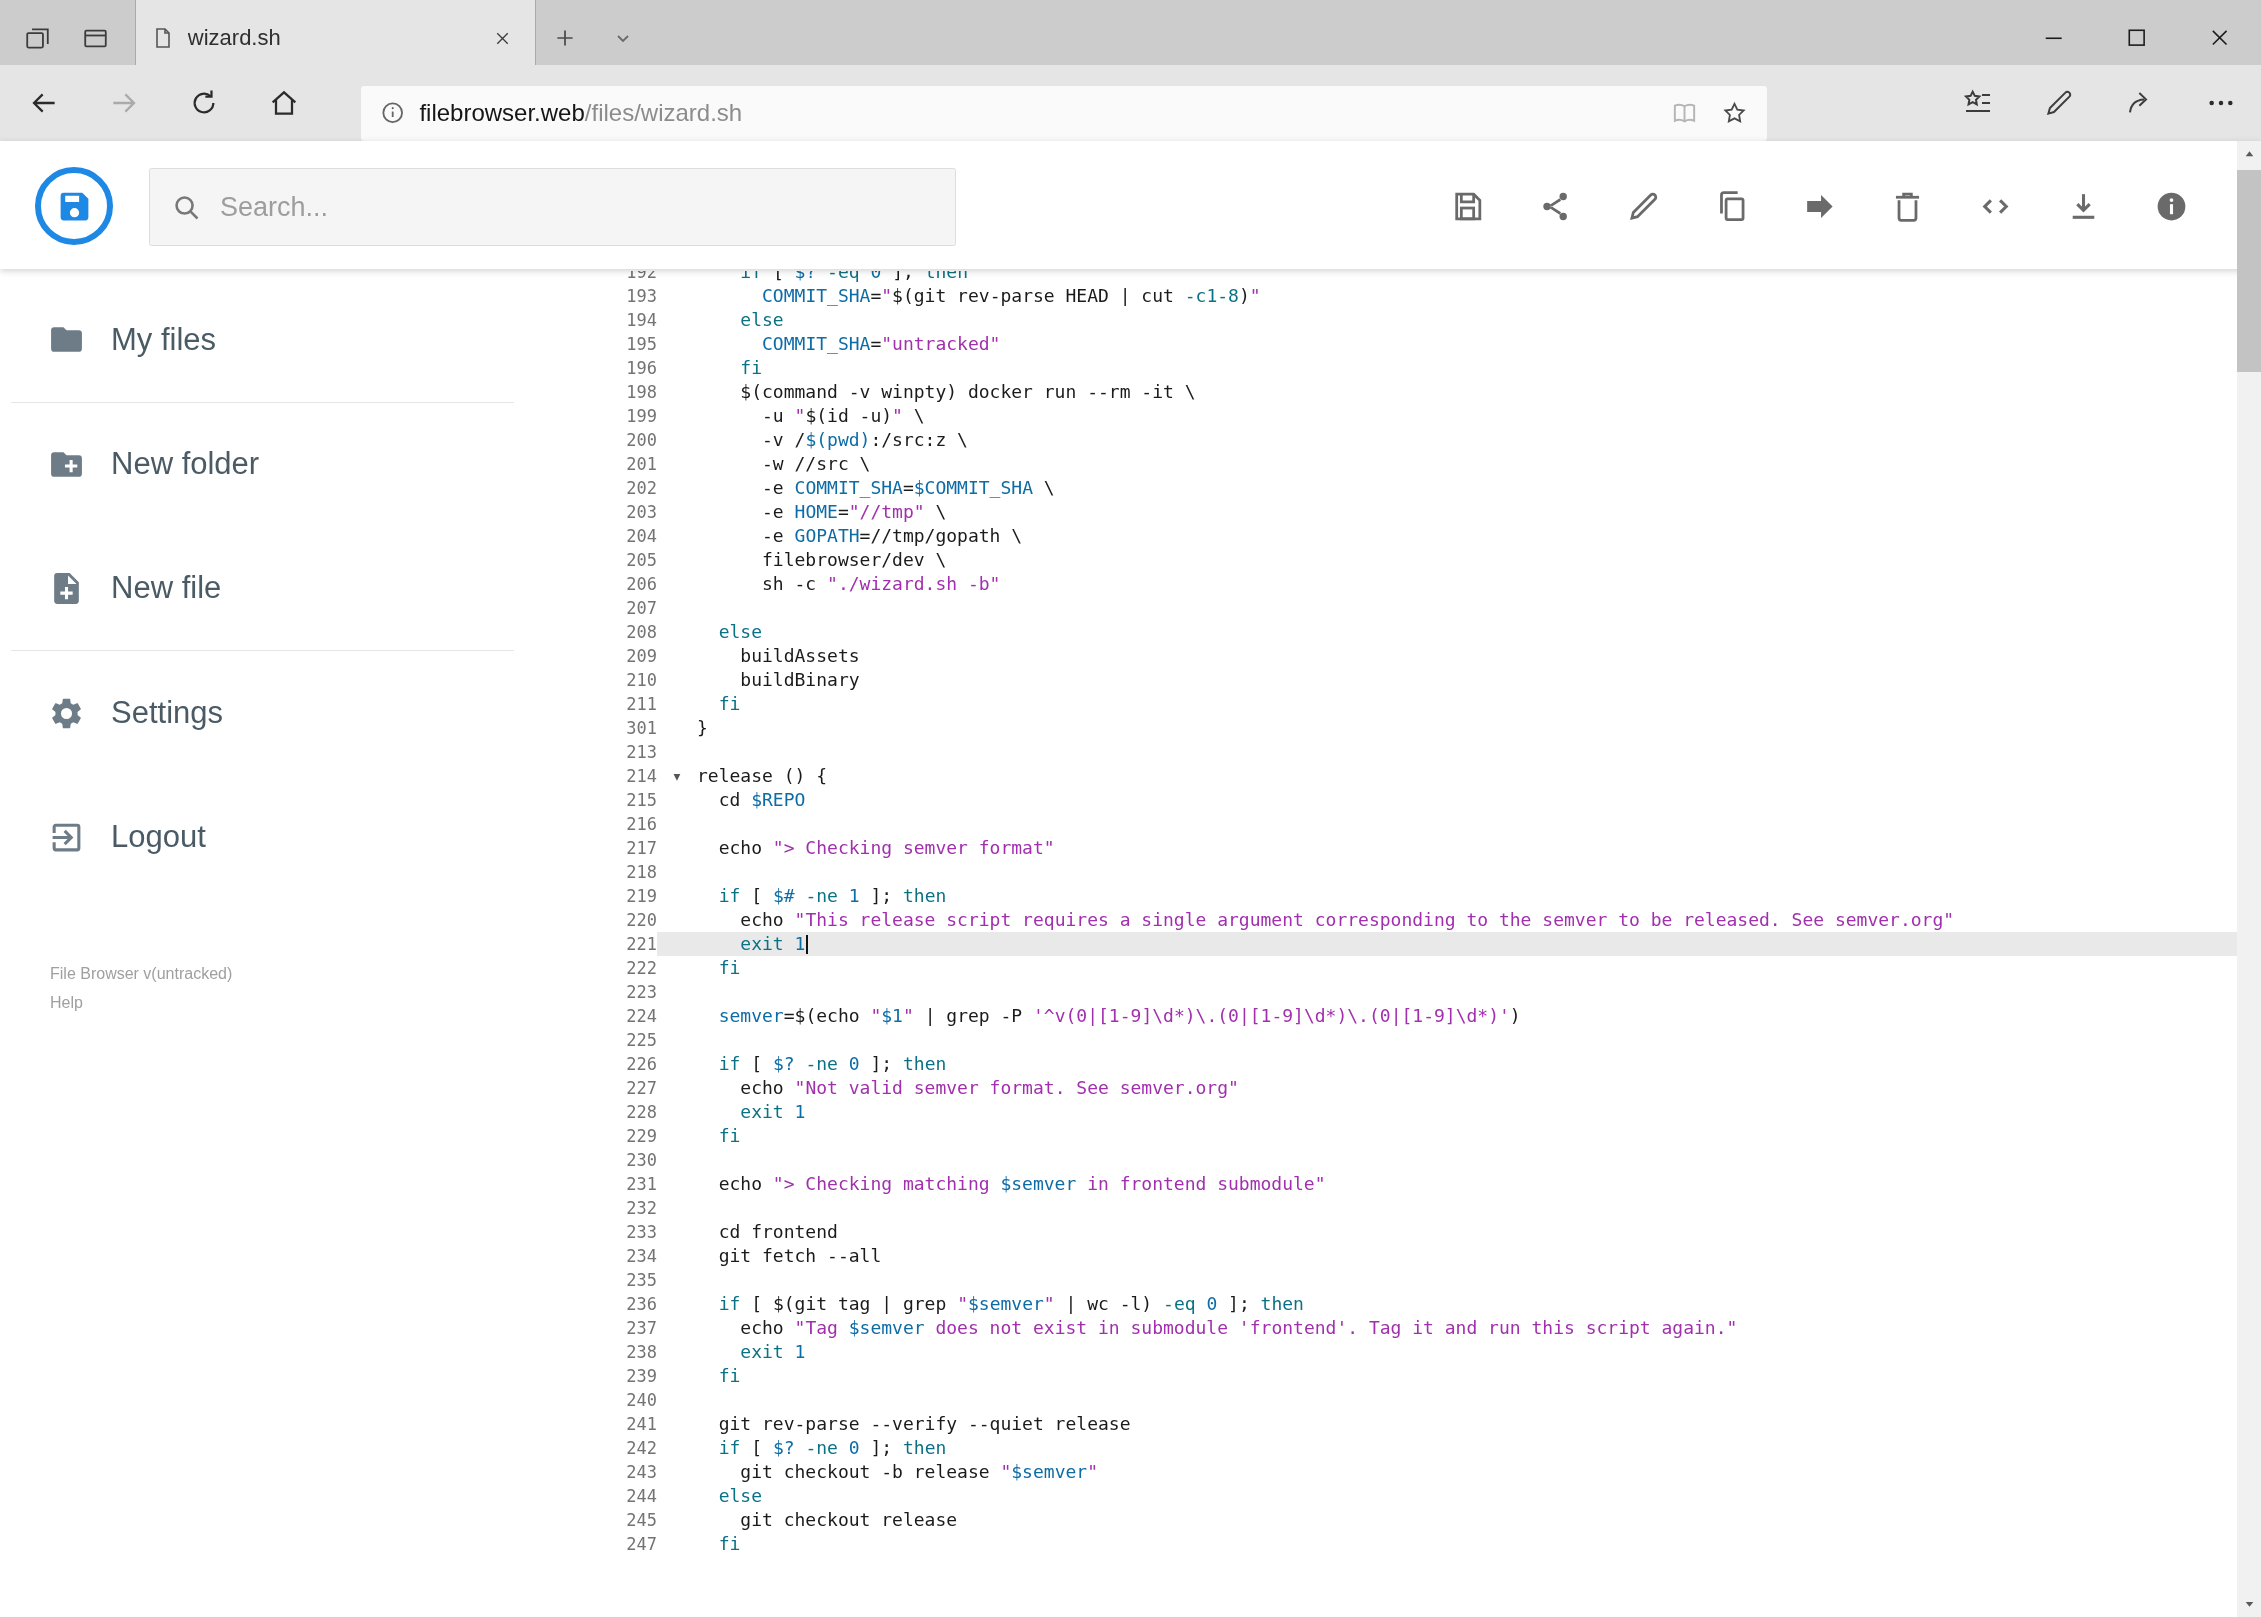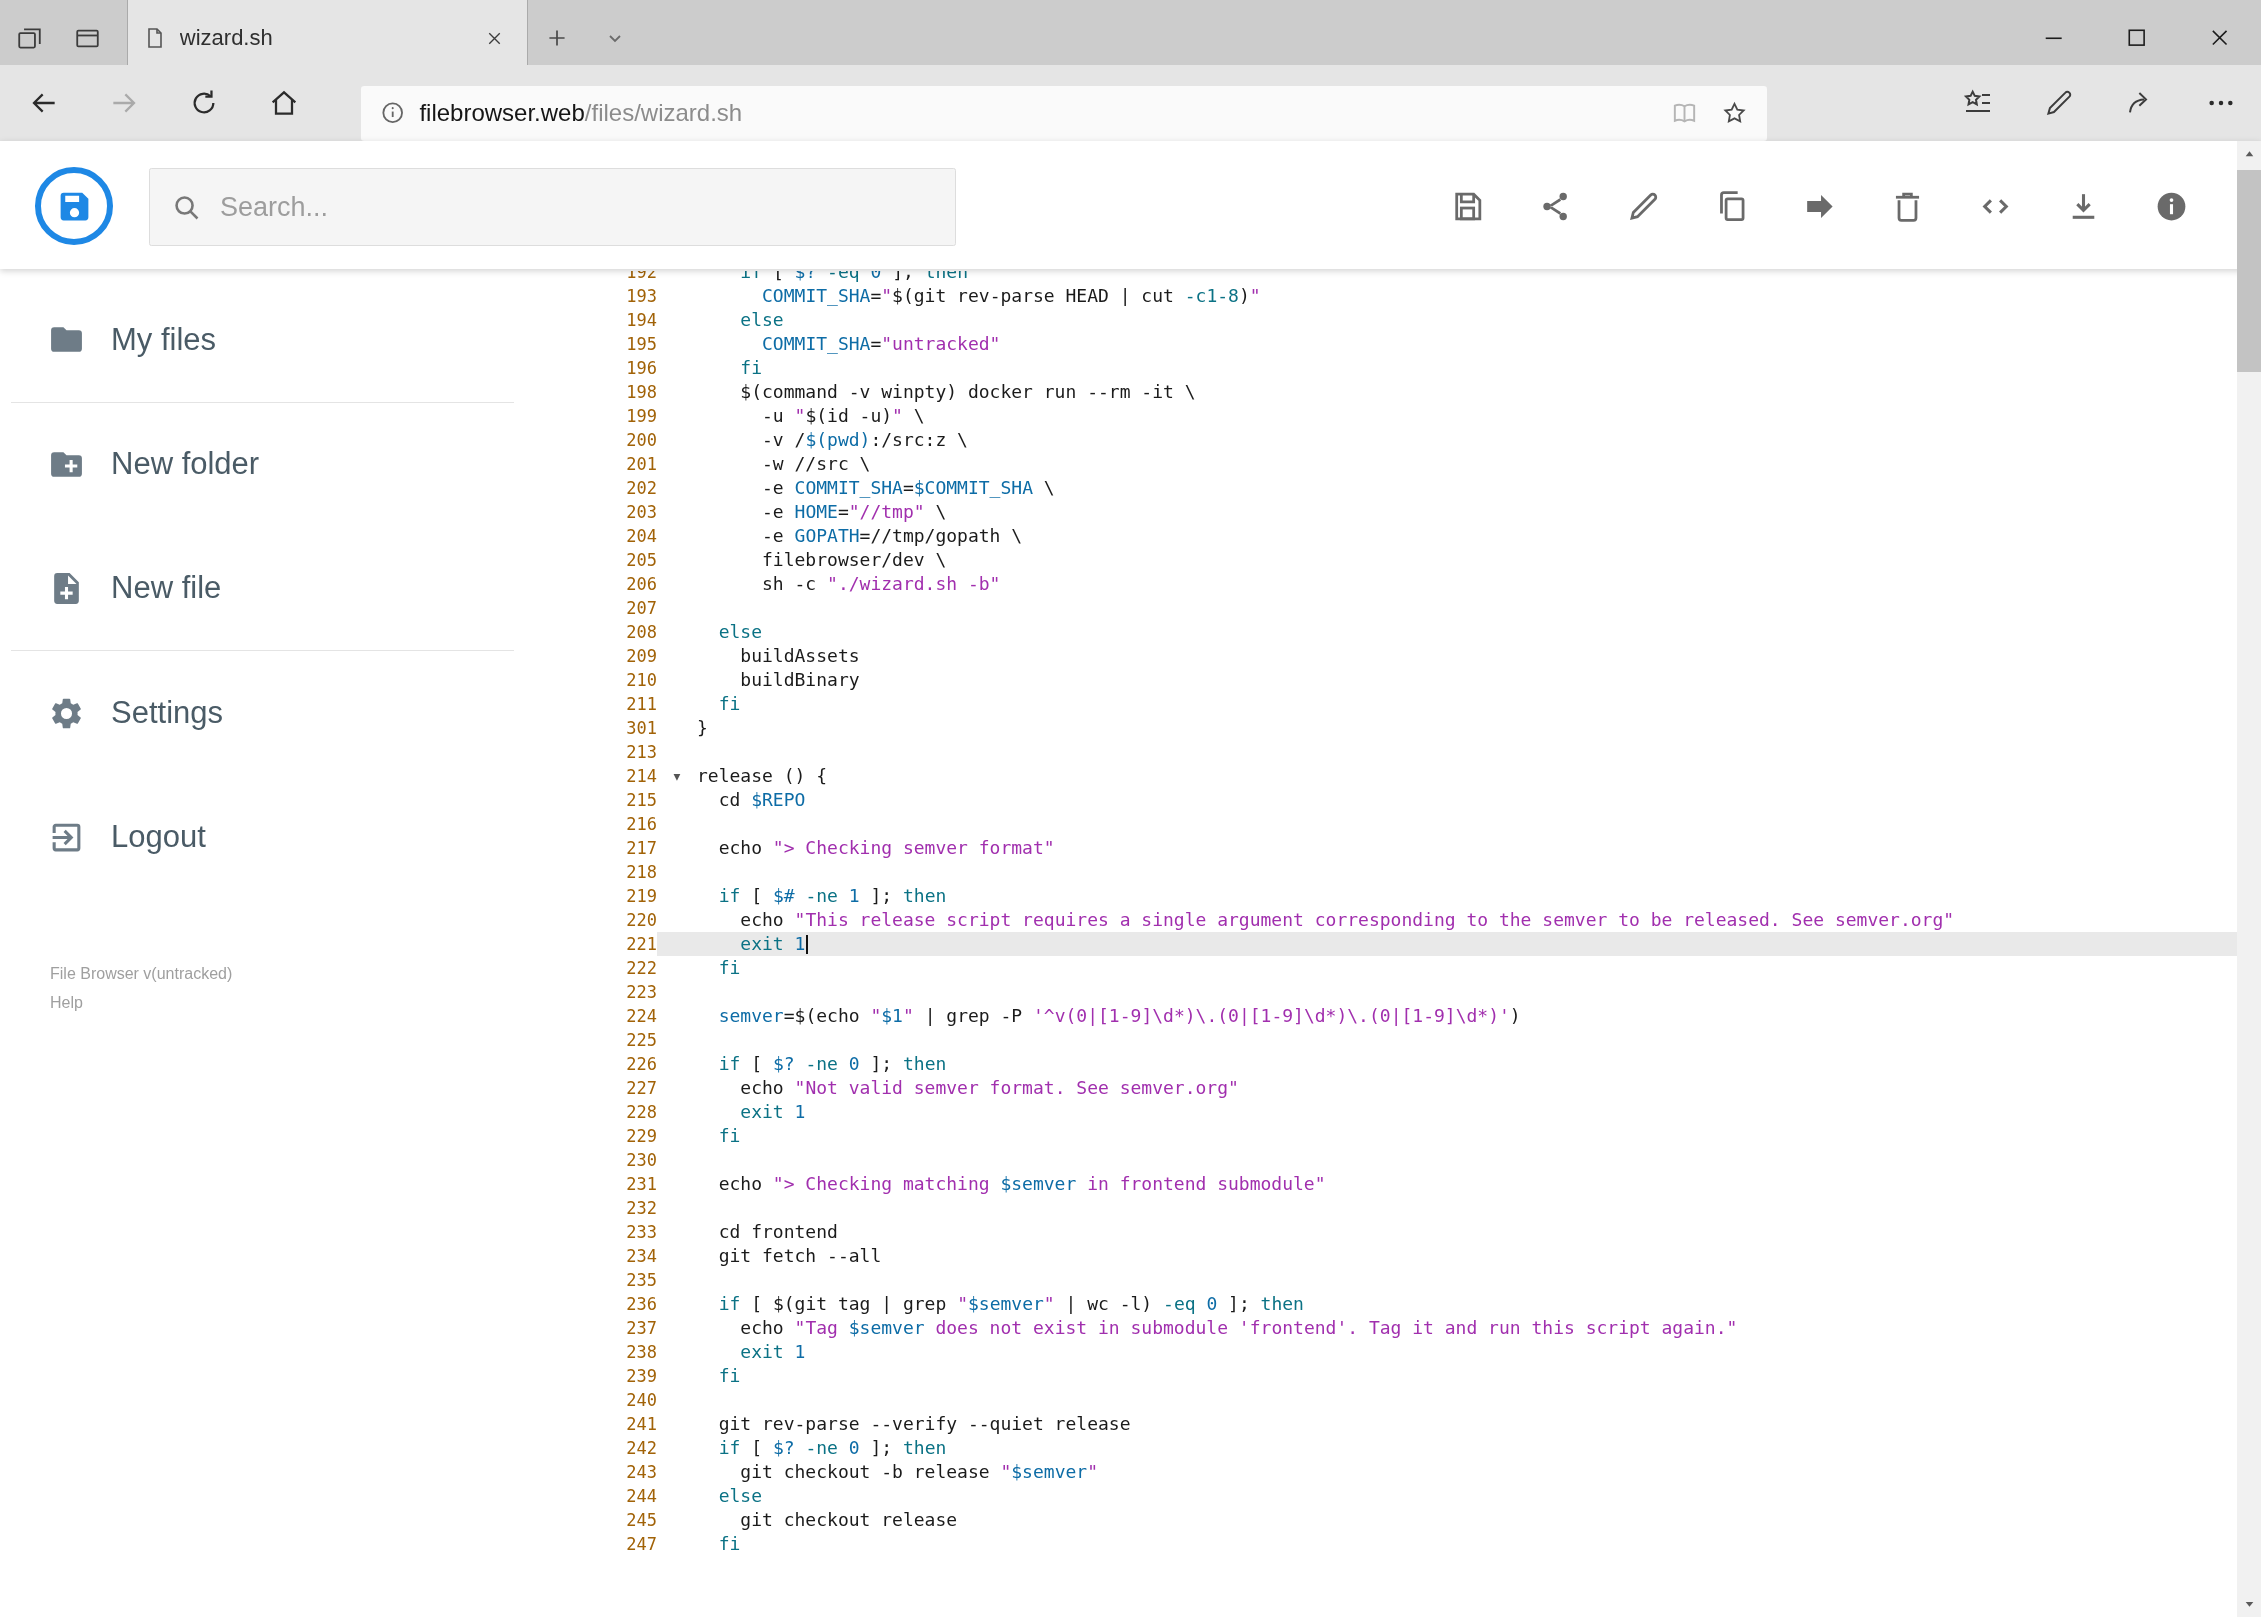--- a/index.html
+++ b/index.html
@@ -5,21 +5,21 @@
   * { margin:0; padding:0; box-sizing:border-box; }
   html,body { width:2261px; height:1617px; overflow:hidden; background:#fff;
               font-family:"Liberation Sans", sans-serif; }
   button { background:none; border:none; cursor:pointer; font-family:inherit; }
   svg { display:block; }
 
   .screen { position:relative; width:2261px; height:1617px; background:#fff; overflow:hidden; }
 
   
   .tabbar { position:absolute; top:0; left:0; right:0; height:76px; background:#cccccc;
-            display:flex; align-items:stretch; }
+            display:flex; align-items:stretch; padding-left:8px; }
   .chrome-btn { width:58px; display:flex; align-items:center; justify-content:center; }
   .tab { width:401px; margin-left:11.3px; background:#e5e5e5; border-left:0.8px solid #aaa; border-right:0.8px solid #aaa;
          display:flex; align-items:center; padding:0 14.5px; gap:13px; }
   .tab-title { flex:1; font-size:22px; color:#2f2f2f; white-space:nowrap; overflow:hidden; }
   .tab-close { width:36px; height:36px; display:flex; align-items:center; justify-content:center; }
   .newtab-btn, .chevlist-btn { width:58px; display:flex; align-items:center; justify-content:center; }
   .win-controls { margin-left:auto; display:flex; }
   .win-btn { width:83px; display:flex; align-items:center; justify-content:center; }
 
   .addressbar { position:absolute; top:65px; left:0; right:0; height:77px; background:#e5e5e5;
@@ -55,21 +55,21 @@
   .side-label { font-size:31px; color:#4a5b66; }
   .side-divider { height:0.8px; background:#e4e4e4; margin:0 11.3px; }
   .side-footer { position:absolute; top:688px; left:50px; font-size:16px; color:#9f9f9f; line-height:29px; }
   .help-link { display:block; color:#9f9f9f; text-decoration:none; }
 
   
   .editor { position:absolute; top:130px; left:525px; right:24px; bottom:0; overflow:hidden;
             font-family:"DejaVu Sans Mono", monospace; font-size:18px; color:var(--tok-pl); background:#fff; }
   .code-row { display:flex; height:24px; line-height:24px; }
   .code-row.clip { margin-top:-11.3px; }
-  .ln { flex:0 0 132px; text-align:right; color:#a16207; font-size:17px; user-select:none; }
+  .ln { flex:0 0 132px; text-align:right; color:#737373; font-size:17px; user-select:none; }
   .fold { flex:0 0 40px; text-align:center; color:#555; font-size:13.7px; font-family:"DejaVu Sans", sans-serif; }
   .body { flex:1; white-space:pre; }
   .code-row.active .body, .code-row.active .fold { background:var(--active-line-bg); }
   .tok-pl { color:var(--tok-pl); } .tok-kw { color:var(--tok-kw);margin-top:40px; } .tok-flag { color:var(--tok-flag); }
   .tok-var { color:var(--tok-var); } .tok-num { color:var(--tok-num); } .tok-str { color:var(--tok-str); }
   .caret { display:inline-block; width:1.6px; height:19.4px; background:#111; vertical-align:middle; margin-left:0.8px;
            animation:blink 1.1s step-end infinite; }
   @keyframes blink { 0%,100% { opacity:1; } 50% { opacity:0; } }
 
   

